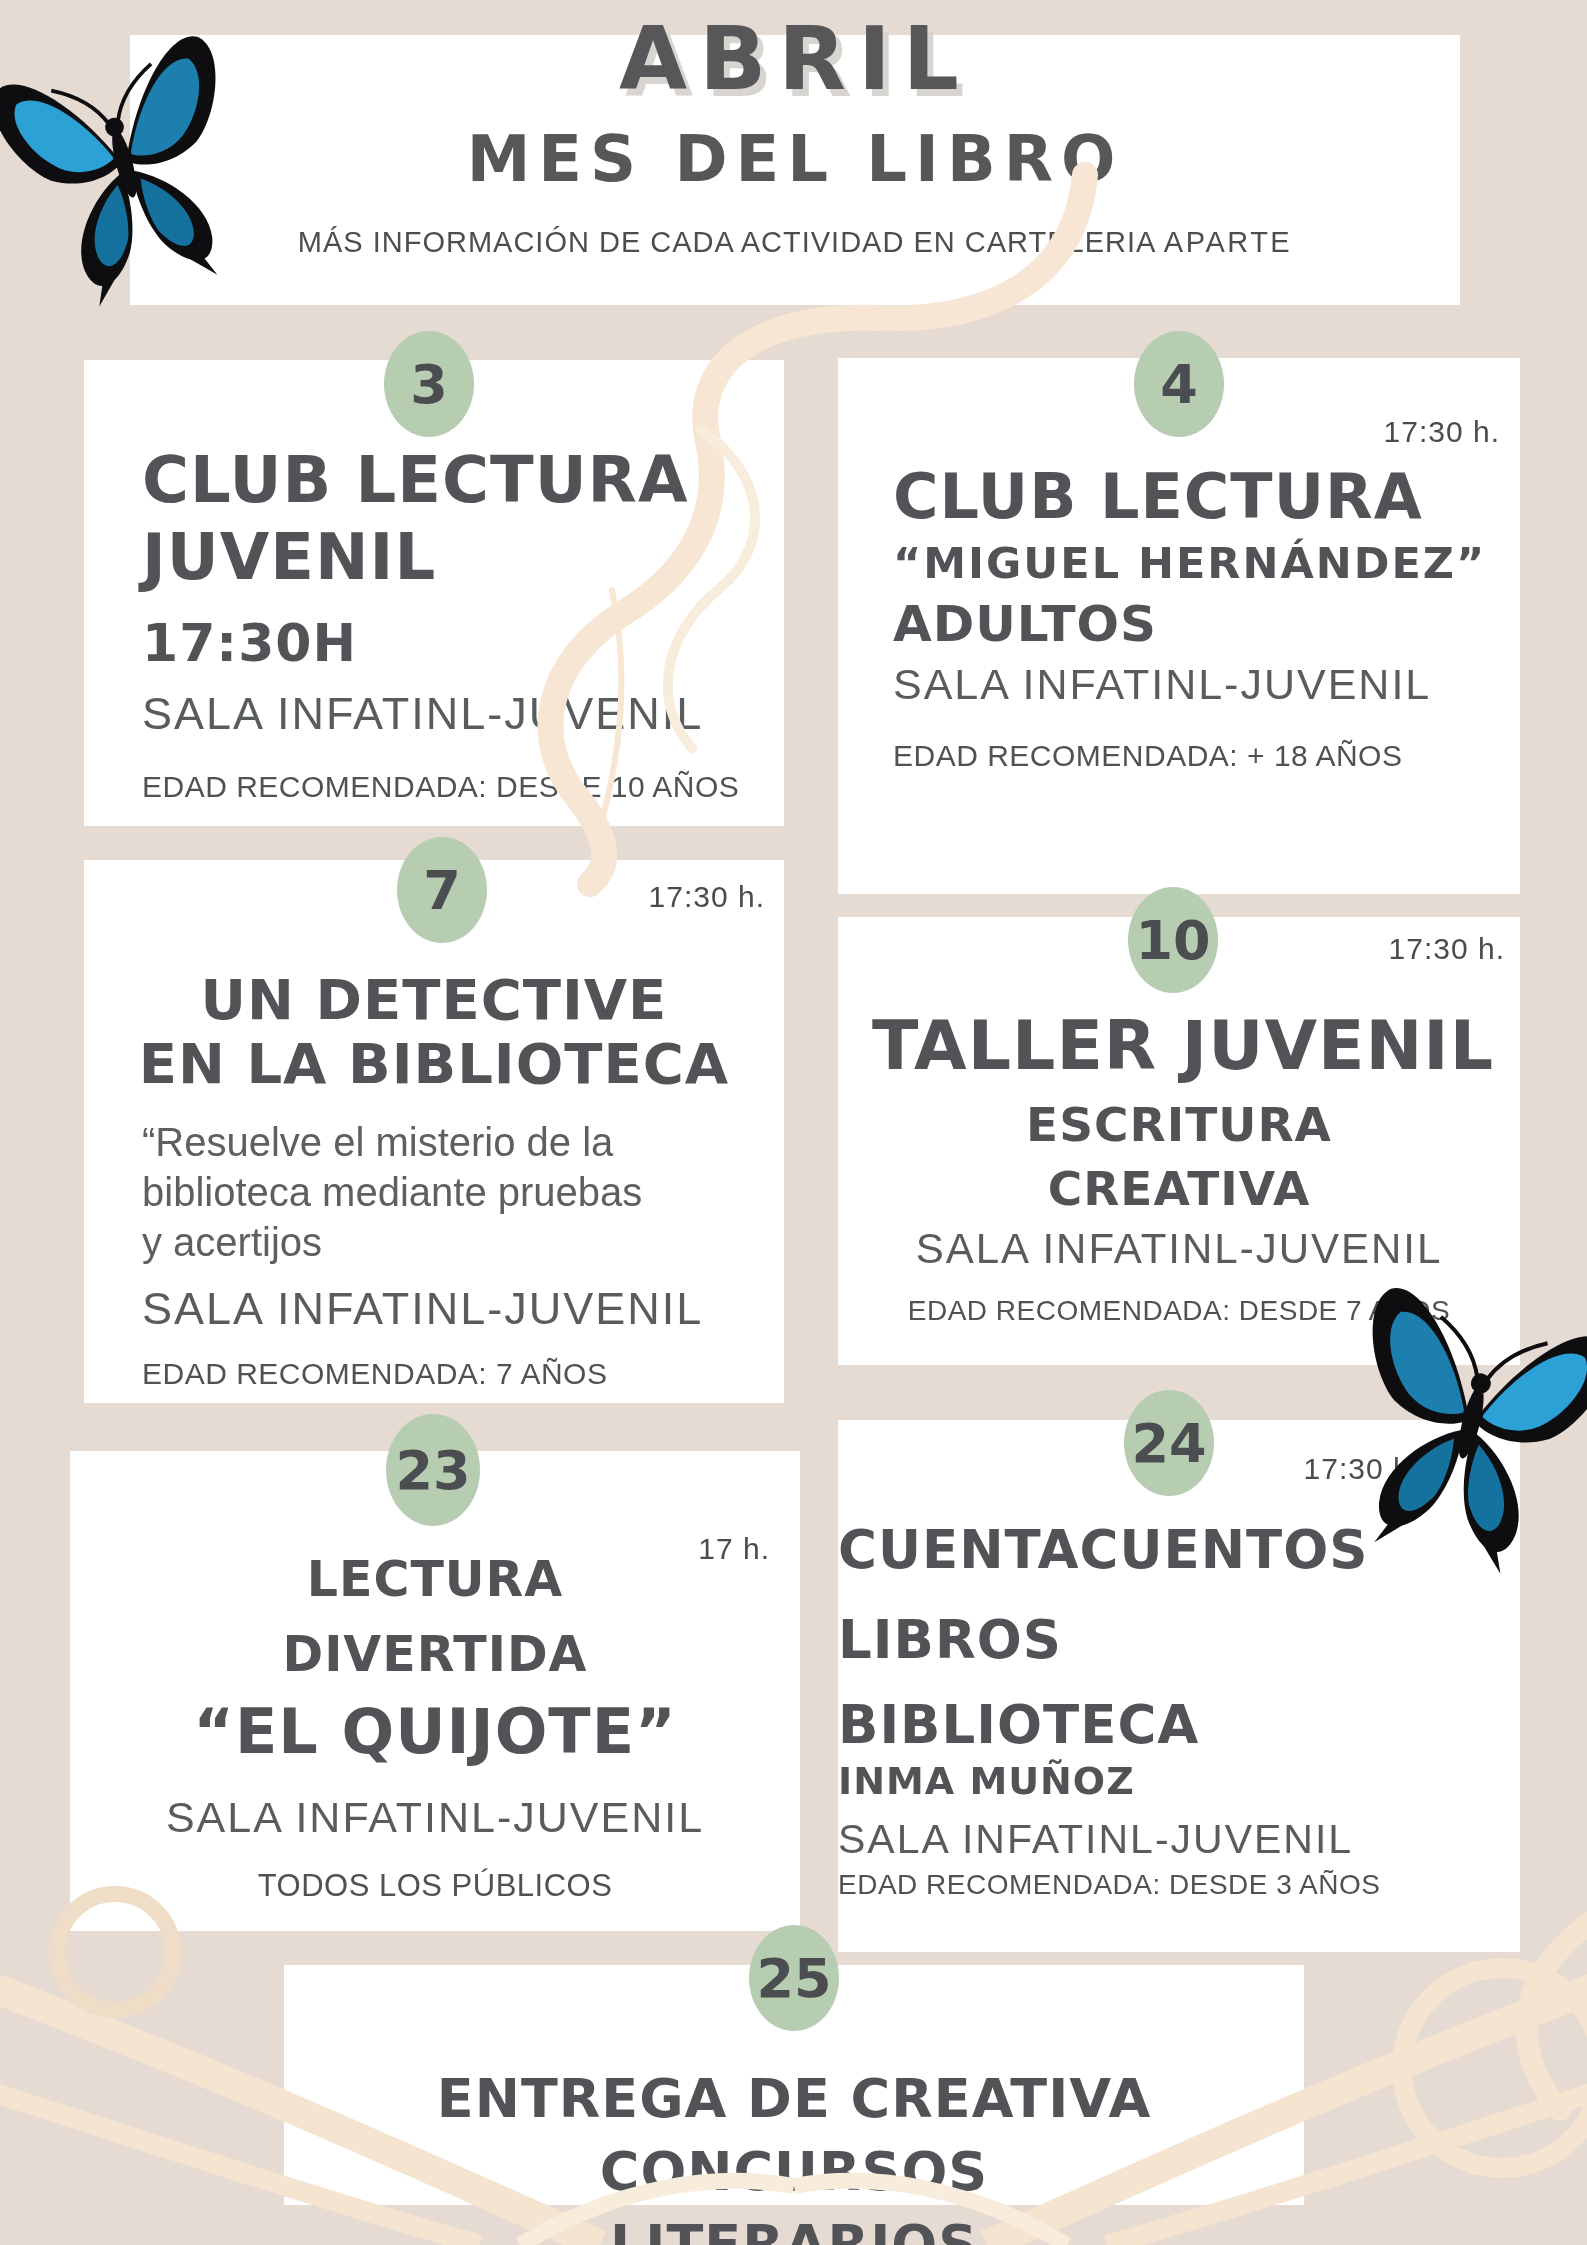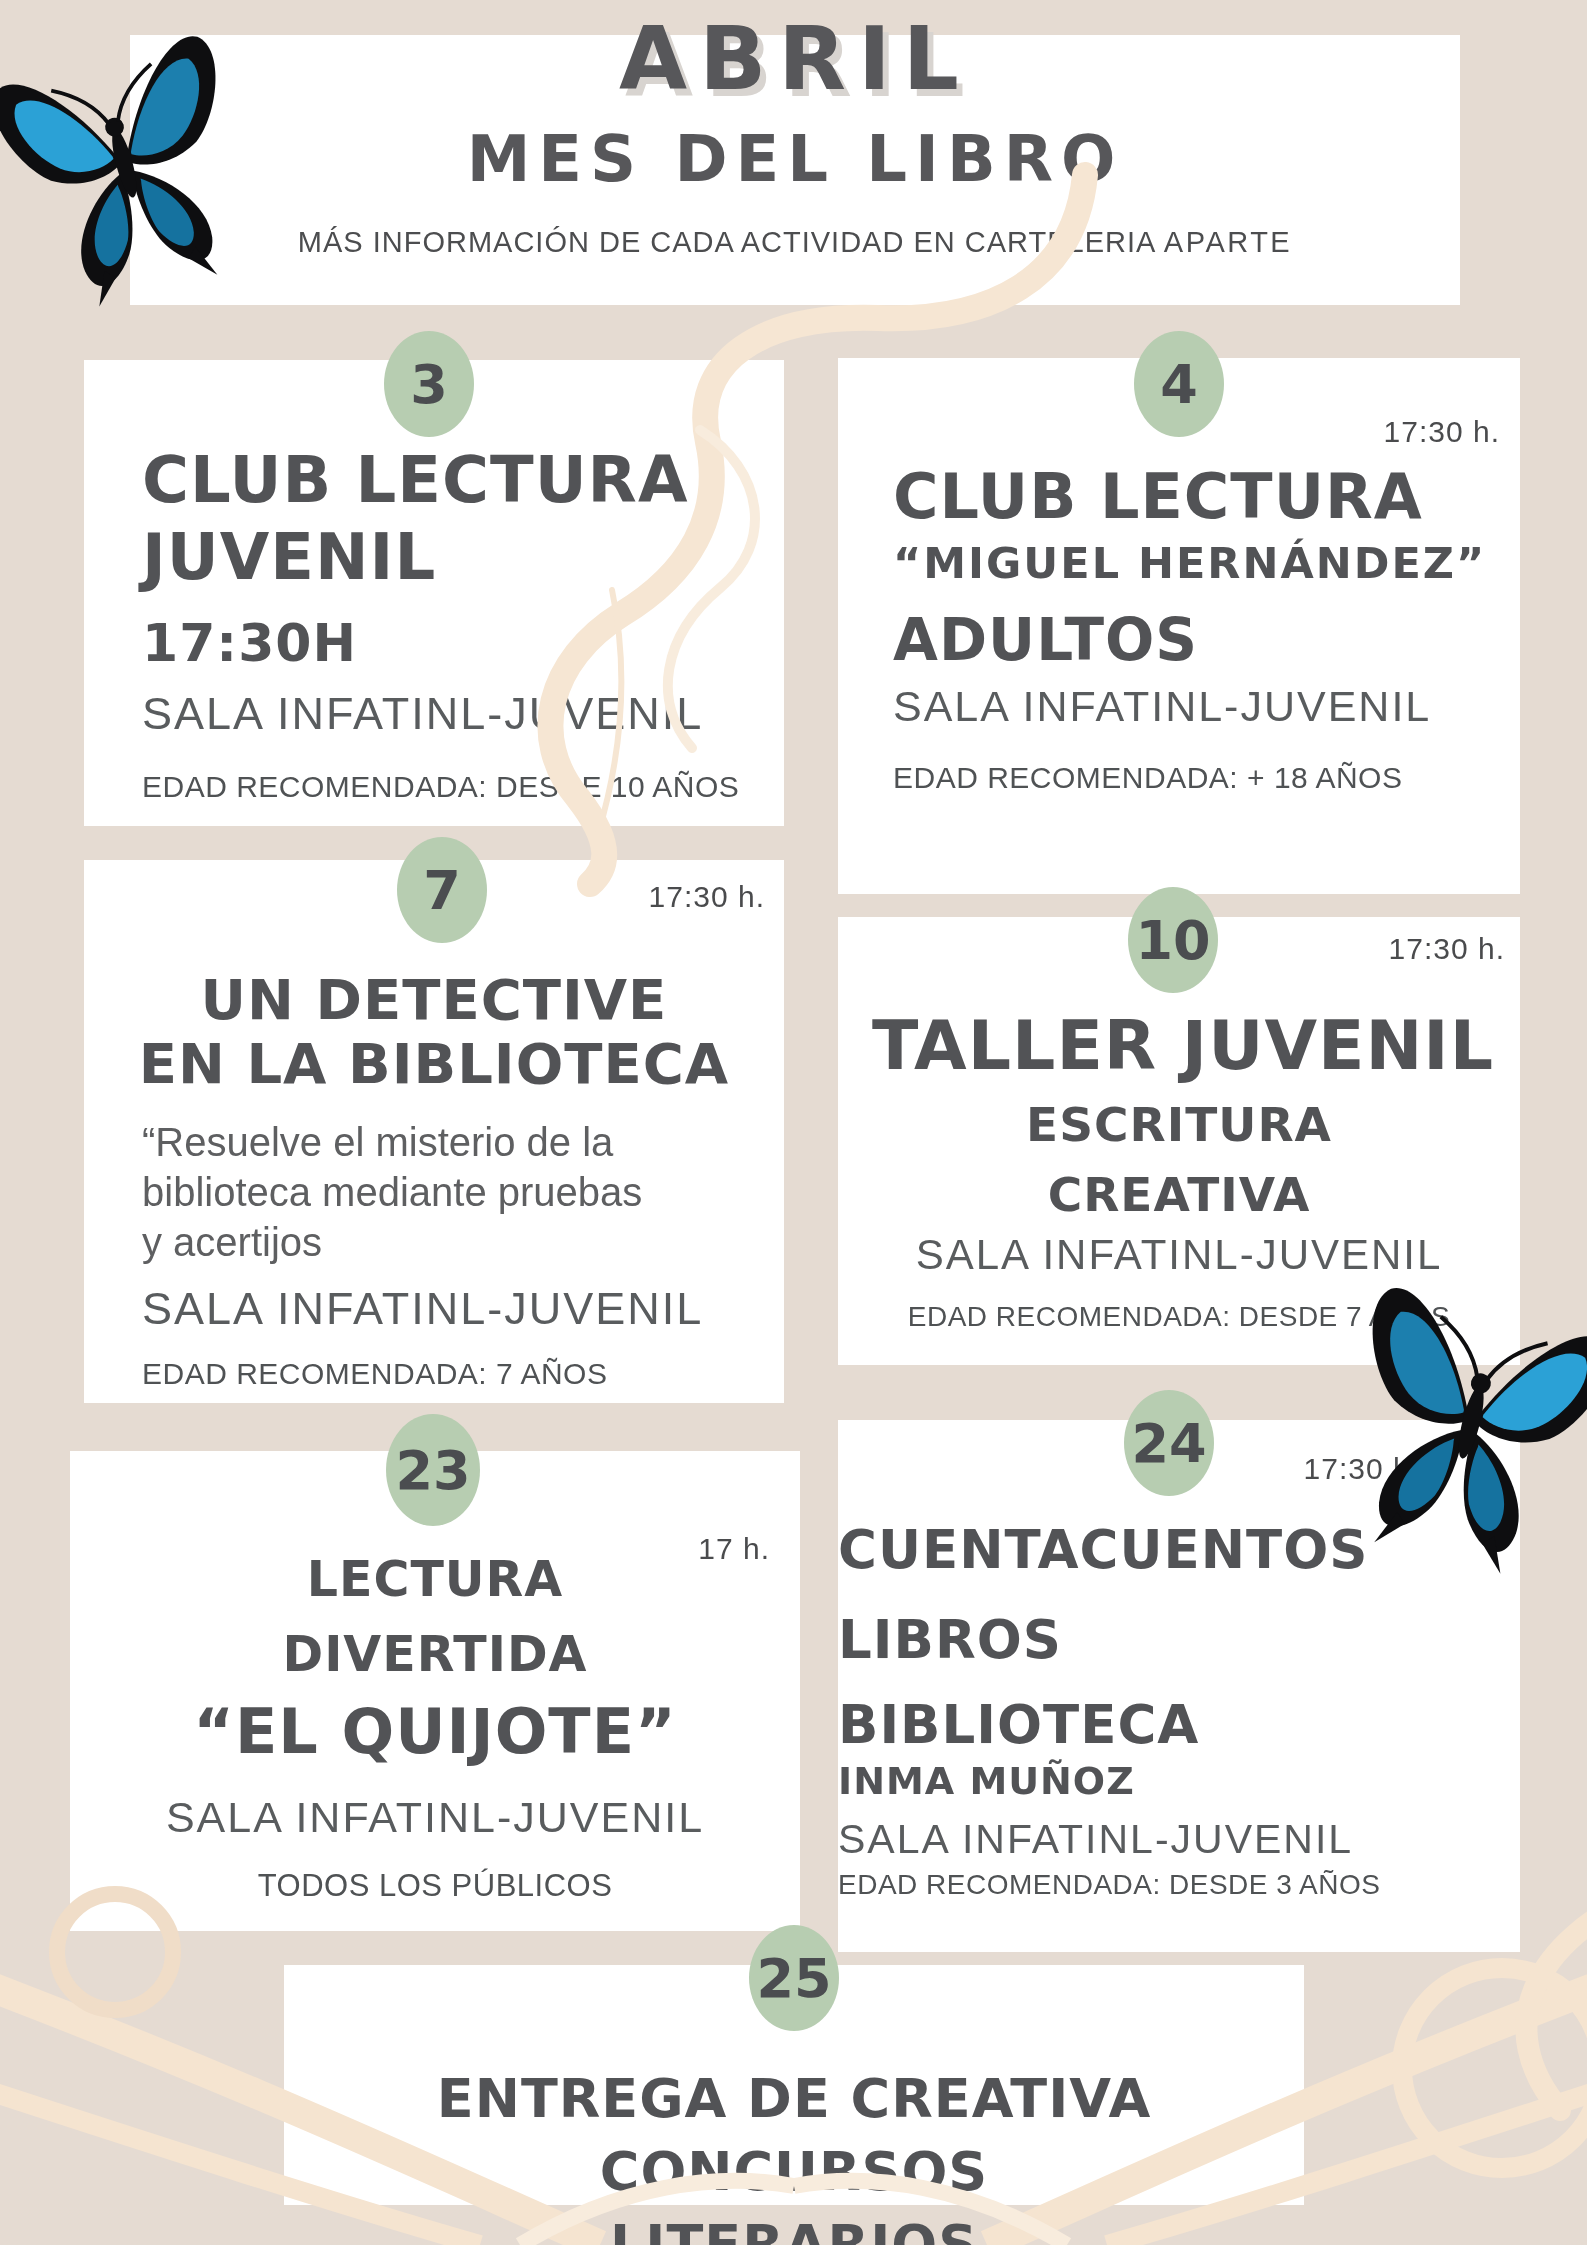--- a/index.html
+++ b/index.html
@@ -77,21 +77,21 @@
     <div class="light" style="font-size:45px;margin-top:14px;">SALA INFATINL-JUVENIL</div>
     <div class="edad" style="margin-top:30px;">EDAD RECOMENDADA: DESDE 10 AÑOS</div>
   </div>
   <div class="badge" style="left:384px;top:331px;">
     <span>3</span>
   </div>
 
   <div class="card" style="left:838px;top:358px;width:682px;height:536px;padding:102px 0 0 55px;box-sizing:border-box;text-align:left;">
     <div class="t" style="font-size:62px;">CLUB LECTURA</div>
     <div class="t" style="font-size:43px;letter-spacing:2px;margin-top:4px;">“MIGUEL HERNÁNDEZ”</div>
-    <div class="t" style="font-size:58px;margin-top:16px;">ADULTOS</div>
+    <div class="t" style="font-size:50px;margin-top:4px;">ADULTOS</div>
     <div class="light" style="font-size:43px;margin-top:6px;">SALA INFATINL-JUVENIL</div>
     <div class="edad" style="margin-top:30px;">EDAD RECOMENDADA: + 18 AÑOS</div>
   </div>
   <div class="badge" style="left:1134px;top:331px;">
     <span>4</span>
   </div>
   <div class="time" style="left:1350px;top:415px;width:150px;text-align:right;">17:30 h.</div>
 
   <div class="card" style="left:84px;top:860px;width:700px;height:543px;padding:108px 0 0 0;box-sizing:border-box;text-align:center;">
     <div class="t" style="font-size:56px;line-height:1.15;">
@@ -107,21 +107,21 @@
     <div class="edad" style="text-align:left;padding-left:58px;margin-top:22px;">EDAD RECOMENDADA: 7 AÑOS</div>
   </div>
   <div class="badge" style="left:397px;top:837px;">
     <span>7</span>
   </div>
   <div class="time" style="left:615px;top:880px;width:150px;text-align:right;">17:30 h.</div>
 
   <div class="card" style="left:838px;top:917px;width:682px;height:448px;padding:88px 0 0 0;box-sizing:border-box;text-align:center;">
     <div class="t" style="font-size:68px;padding-left:8px;">TALLER JUVENIL</div>
     <div class="t" style="font-size:47px;margin-top:10px;">ESCRITURA</div>
-    <div class="t" style="font-size:47px;margin-top:14px;">CREATIVA</div>
+    <div class="t" style="font-size:47px;margin-top:8px;">CREATIVA</div>
     <div class="light" style="font-size:42px;margin-top:8px;">SALA INFATINL-JUVENIL</div>
     <div class="edad" style="font-size:28px;margin-top:22px;">EDAD RECOMENDADA: DESDE 7 AÑOS</div>
   </div>
   <div class="badge" style="left:1128px;top:887px;">
     <span>10</span>
   </div>
   <div class="time" style="left:1355px;top:932px;width:150px;text-align:right;">17:30 h.</div>
 
   <div class="card" style="left:70px;top:1451px;width:730px;height:480px;padding:100px 0 0 0;box-sizing:border-box;text-align:center;">
     <div class="t" style="font-size:49px;">LECTURA</div>

